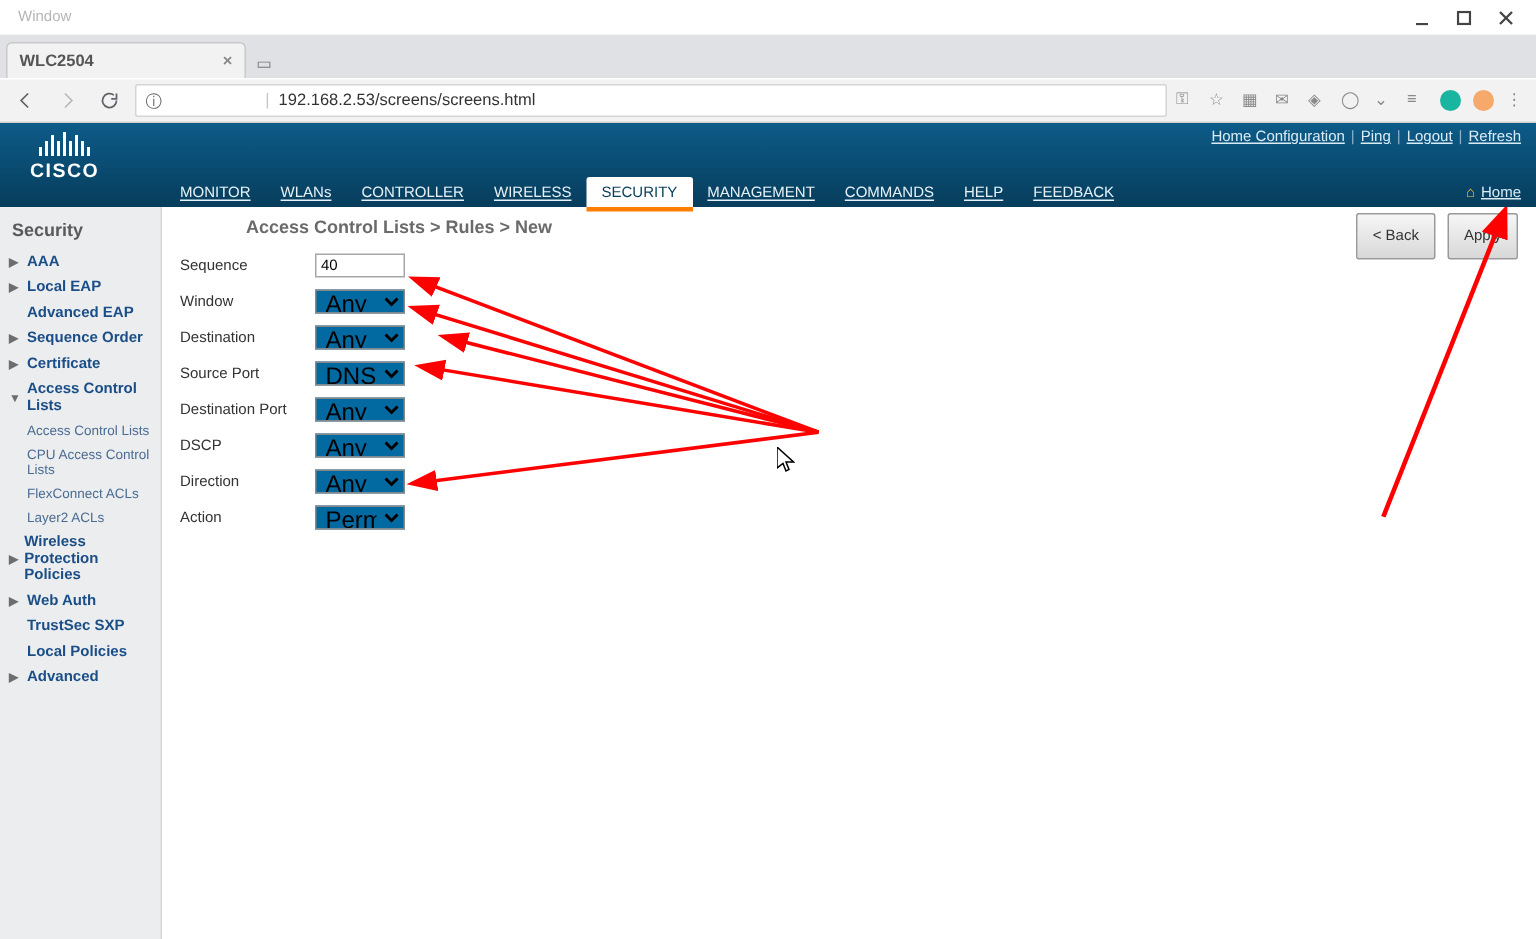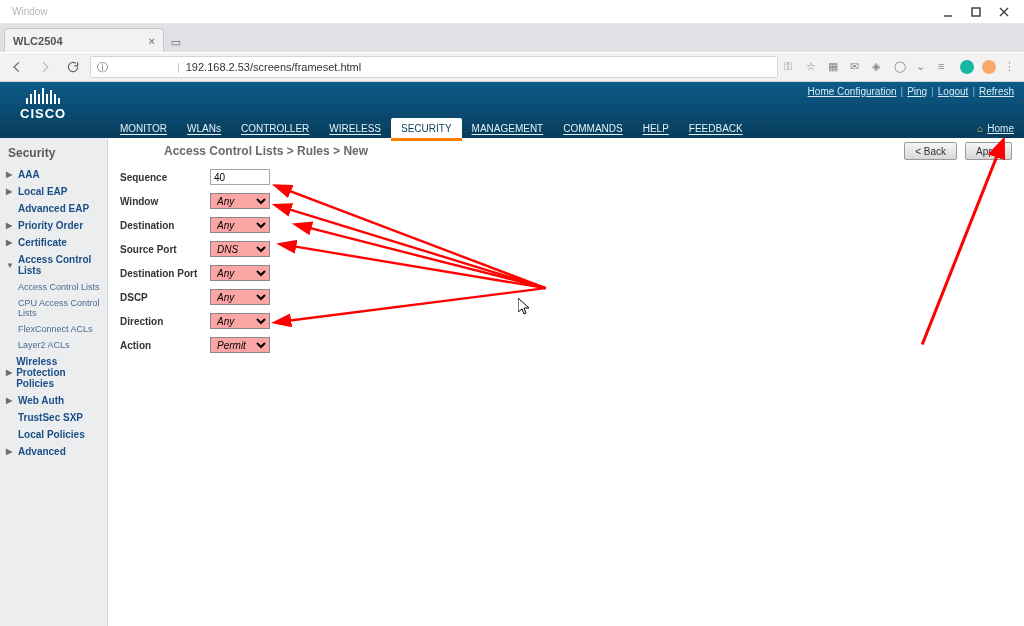--- a/index.html
+++ b/index.html
@@ -40,26 +40,26 @@
   
   .app-body{display:flex;height:calc(100% - 24px - 28px - 30px - 56px);}
   .sidebar{width:108px;background:#ebedef;border-right:1px solid #d5d7d9;padding:6px 4px;overflow:auto;}
   .side-title{font-weight:bold;color:#5a5a5a;font-size:12px;padding:2px 4px 6px;}
   .side-item{display:flex;align-items:center;gap:4px;padding:3px 2px;color:#1b4e87;font-size:10px;cursor:pointer;}
   .side-item.bold{font-weight:bold;}
   .side-item.sub{padding-left:14px;font-weight:normal;color:#4a6b92;font-size:9px;}
   .tree-caret{width:8px;display:inline-block;color:#6d6d6d;font-size:8px;}
   .content{flex:1;position:relative;padding:6px 12px;overflow:auto;}
   .breadcrumb{font-weight:bold;color:#6a6a6a;font-size:12px;margin-bottom:8px;margin-left:44px;}
-  .btn{background:linear-gradient(#f6f6f6,#d8d8d8);border:1px solid #9a9a9a;border-radius:2px;height:18px;padding:0 10px;font-size:10px;color:#333;cursor:pointer;display:inline-flex;align-items:center;}
+  .btn{background:linear-gradient(#f6f6f6,#d8d8d8);border:1px solid #9a9a9a;border-radius:2px;height:31px;padding:0 10px;font-size:10px;color:#333;cursor:pointer;display:inline-flex;align-items:center;}
   .top-btns{position:absolute;right:12px;top:4px;display:flex;gap:8px;}
   .form-row{display:flex;align-items:center;height:22px;margin-bottom:2px;}
-  .form-label{width:90px;color:#333;font-size:10px;font-weight:bold;}
+  .form-label{width:90px;color:#333;font-size:10px;}
   .text-input{width:60px;height:16px;border:1px solid #a6a6a6;font-size:10px;padding:0 3px;}
-  .sel{height:16px;border:1px solid #888;font-size:10px;background:#fca5a5;padding:0 2px;font-style:italic;}
+  .sel{height:16px;border:1px solid #888;font-size:16px;background:#0369a1;padding:0 2px;}
   .sel.w1{width:60px;} .sel.w2{width:80px;}
   
   .overlay{position:absolute;left:0;top:0;width:100%;height:100%;pointer-events:none;}
   .cursor{position:absolute;width:12px;height:18px;}
 </style>
 </head>
 <body>
 
 <div class="win-titlebar">
   <div class="left-label">Window</div>
@@ -103,21 +103,21 @@
   <div class="addr-btn">
       <svg viewBox="0 0 24 24">
         <path d="M20 12a8 8 0 1 1-3-6.2"></path>
         <polyline points="20 4 20 10 14 10"></polyline>
       </svg>
     </div>
   <div class="addr-field">
     <span>ⓘ</span>
     <span class="secure">Não seguro</span>
     <span style="color:#c5c5c5">|</span>
-    <span style="color:#333">192.168.2.53/screens/frameset.html</span>
+    <span style="color:#333">192.168.2.53/screens/screens.html</span>
   </div>
   <div class="addr-icons">
     <span>⚿</span>
     <span>☆</span>
     <span>▦</span>
     <span>✉</span>
     <span>◈</span>
     <span>◯</span>
     <span>⌄</span>
     <span>≡</span>
@@ -179,21 +179,21 @@
         <div class="side-item bold">
           <span class="tree-caret">▶</span>
           <span>Local EAP</span>
         </div>
         <div class="side-item bold">
           <span class="tree-caret"></span>
           <span>Advanced EAP</span>
         </div>
         <div class="side-item bold">
           <span class="tree-caret">▶</span>
-          <span>Priority Order</span>
+          <span>Sequence Order</span>
         </div>
         <div class="side-item bold">
           <span class="tree-caret">▶</span>
           <span>Certificate</span>
         </div>
         <div class="side-item bold">
           <span class="tree-caret">▼</span>
           <span>Access Control Lists</span>
         </div>
         <div class="side-item sub">Access Control Lists</div>

